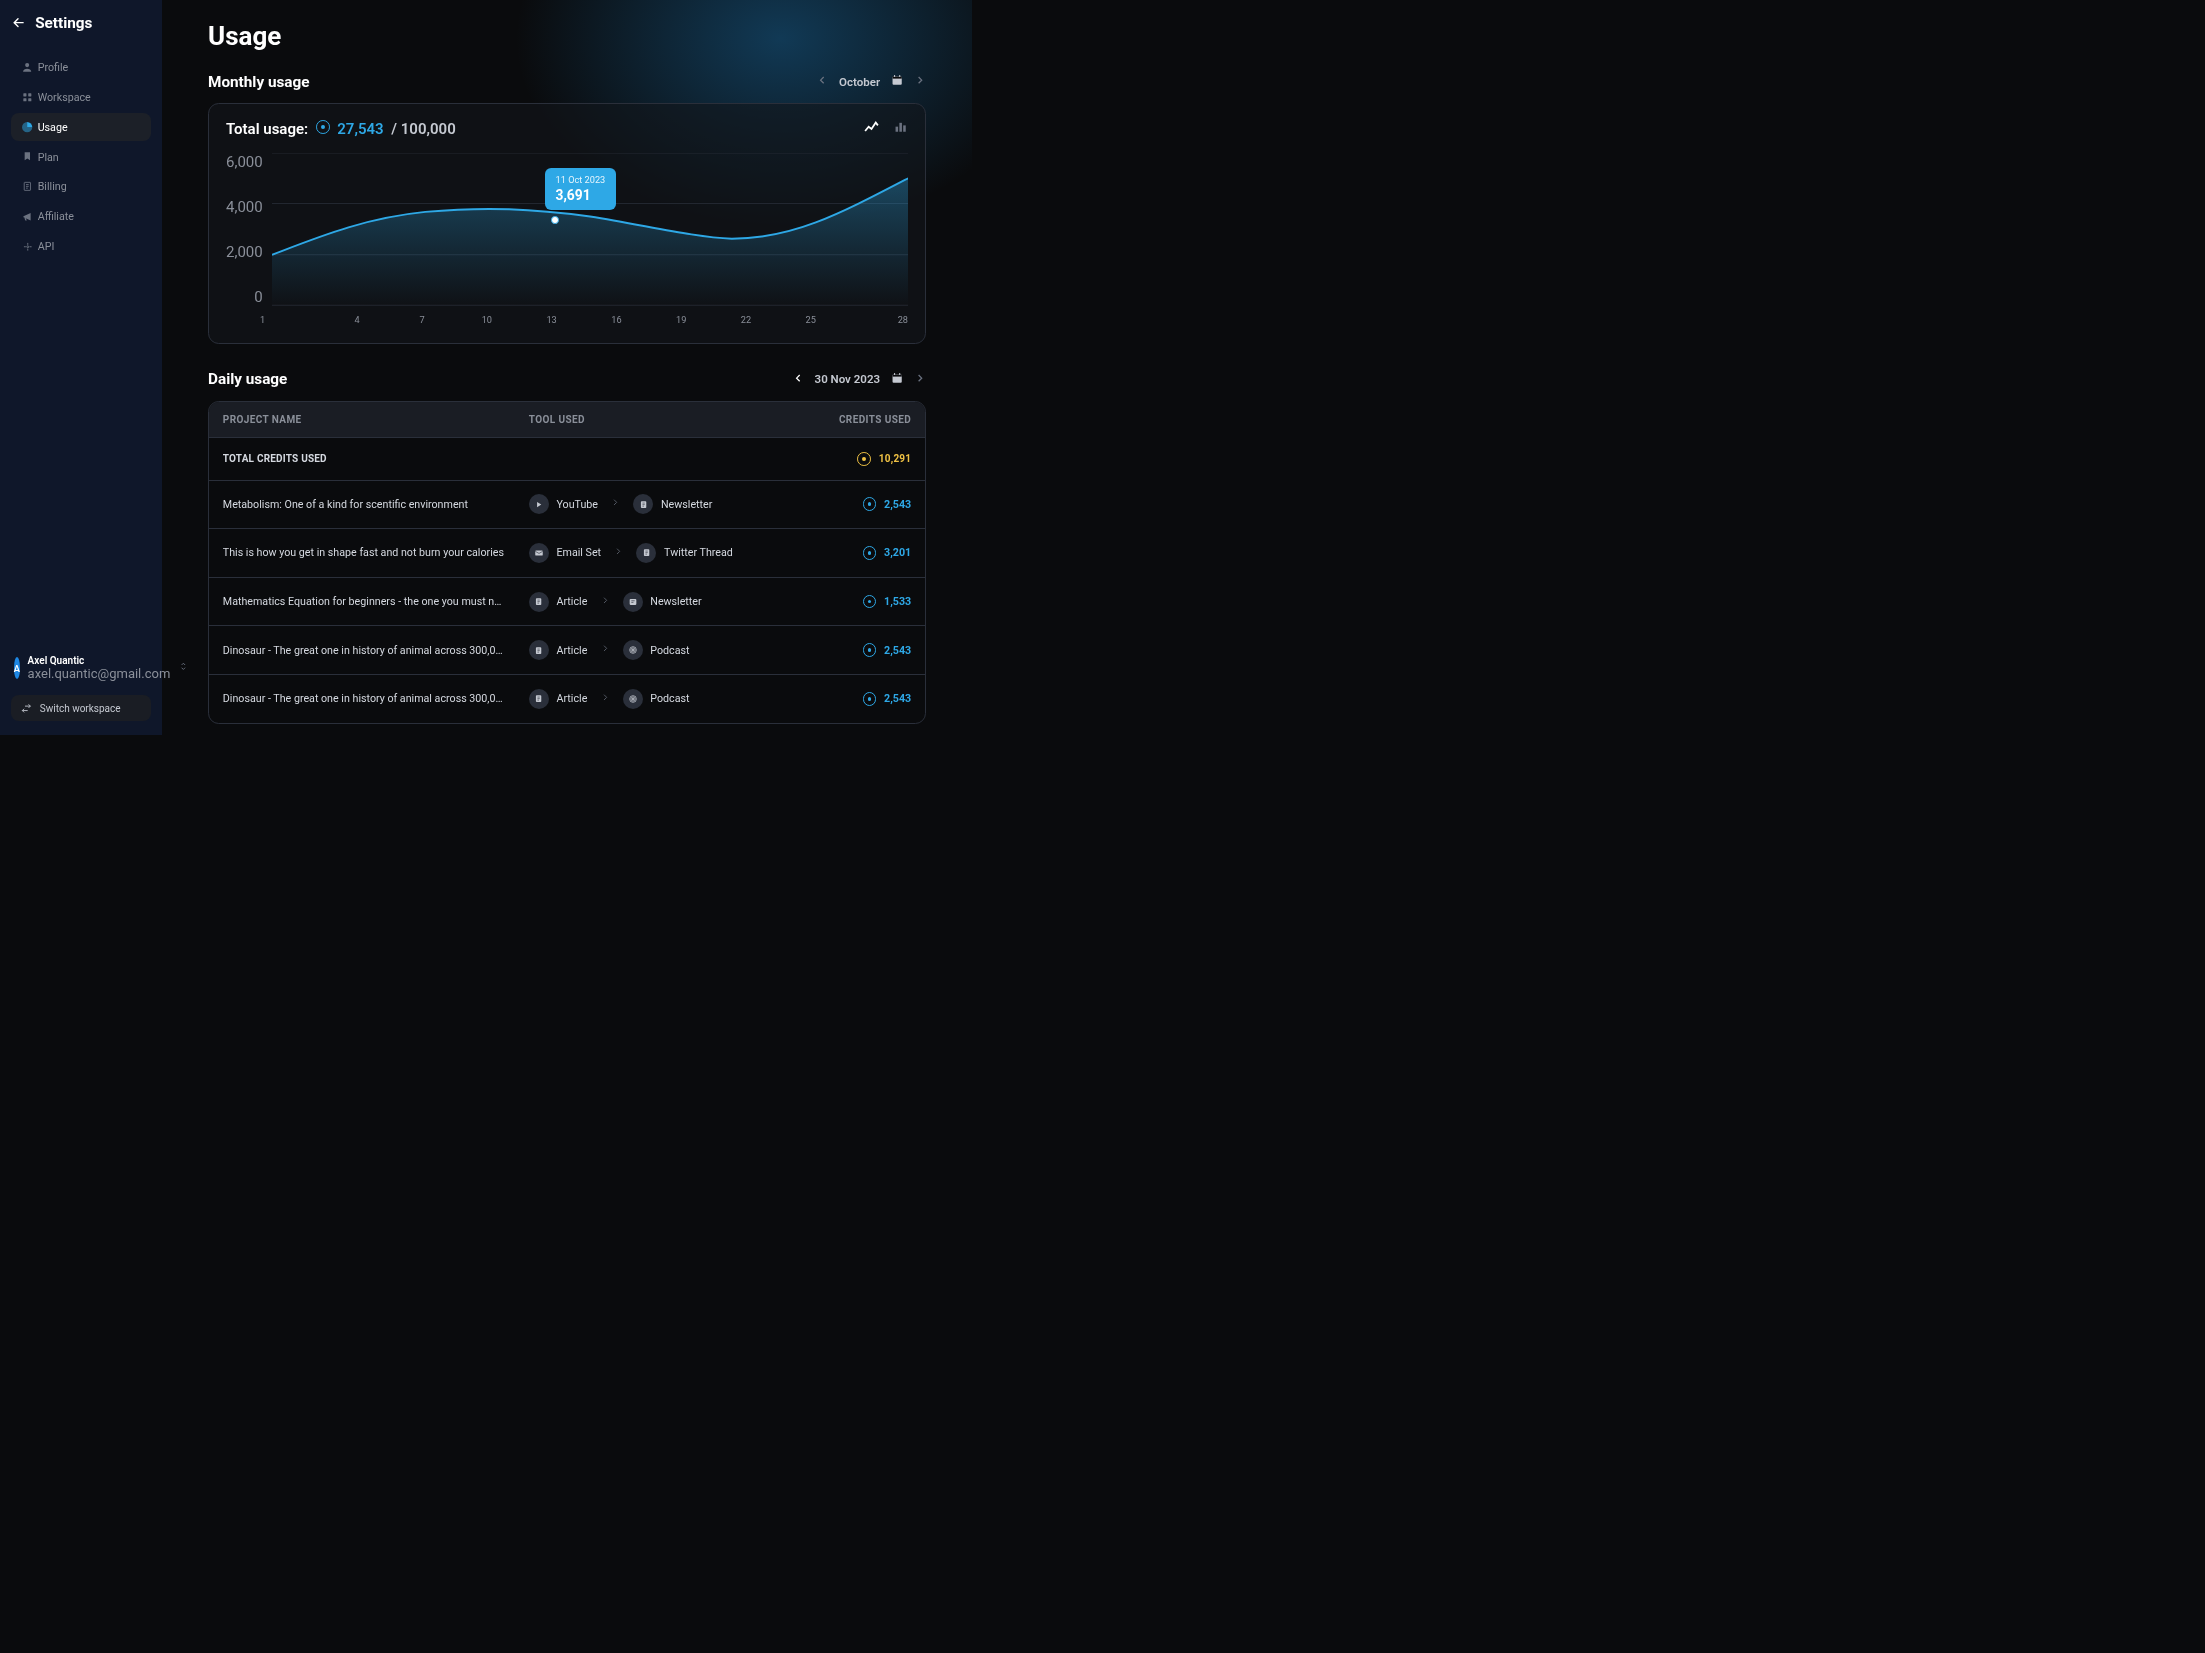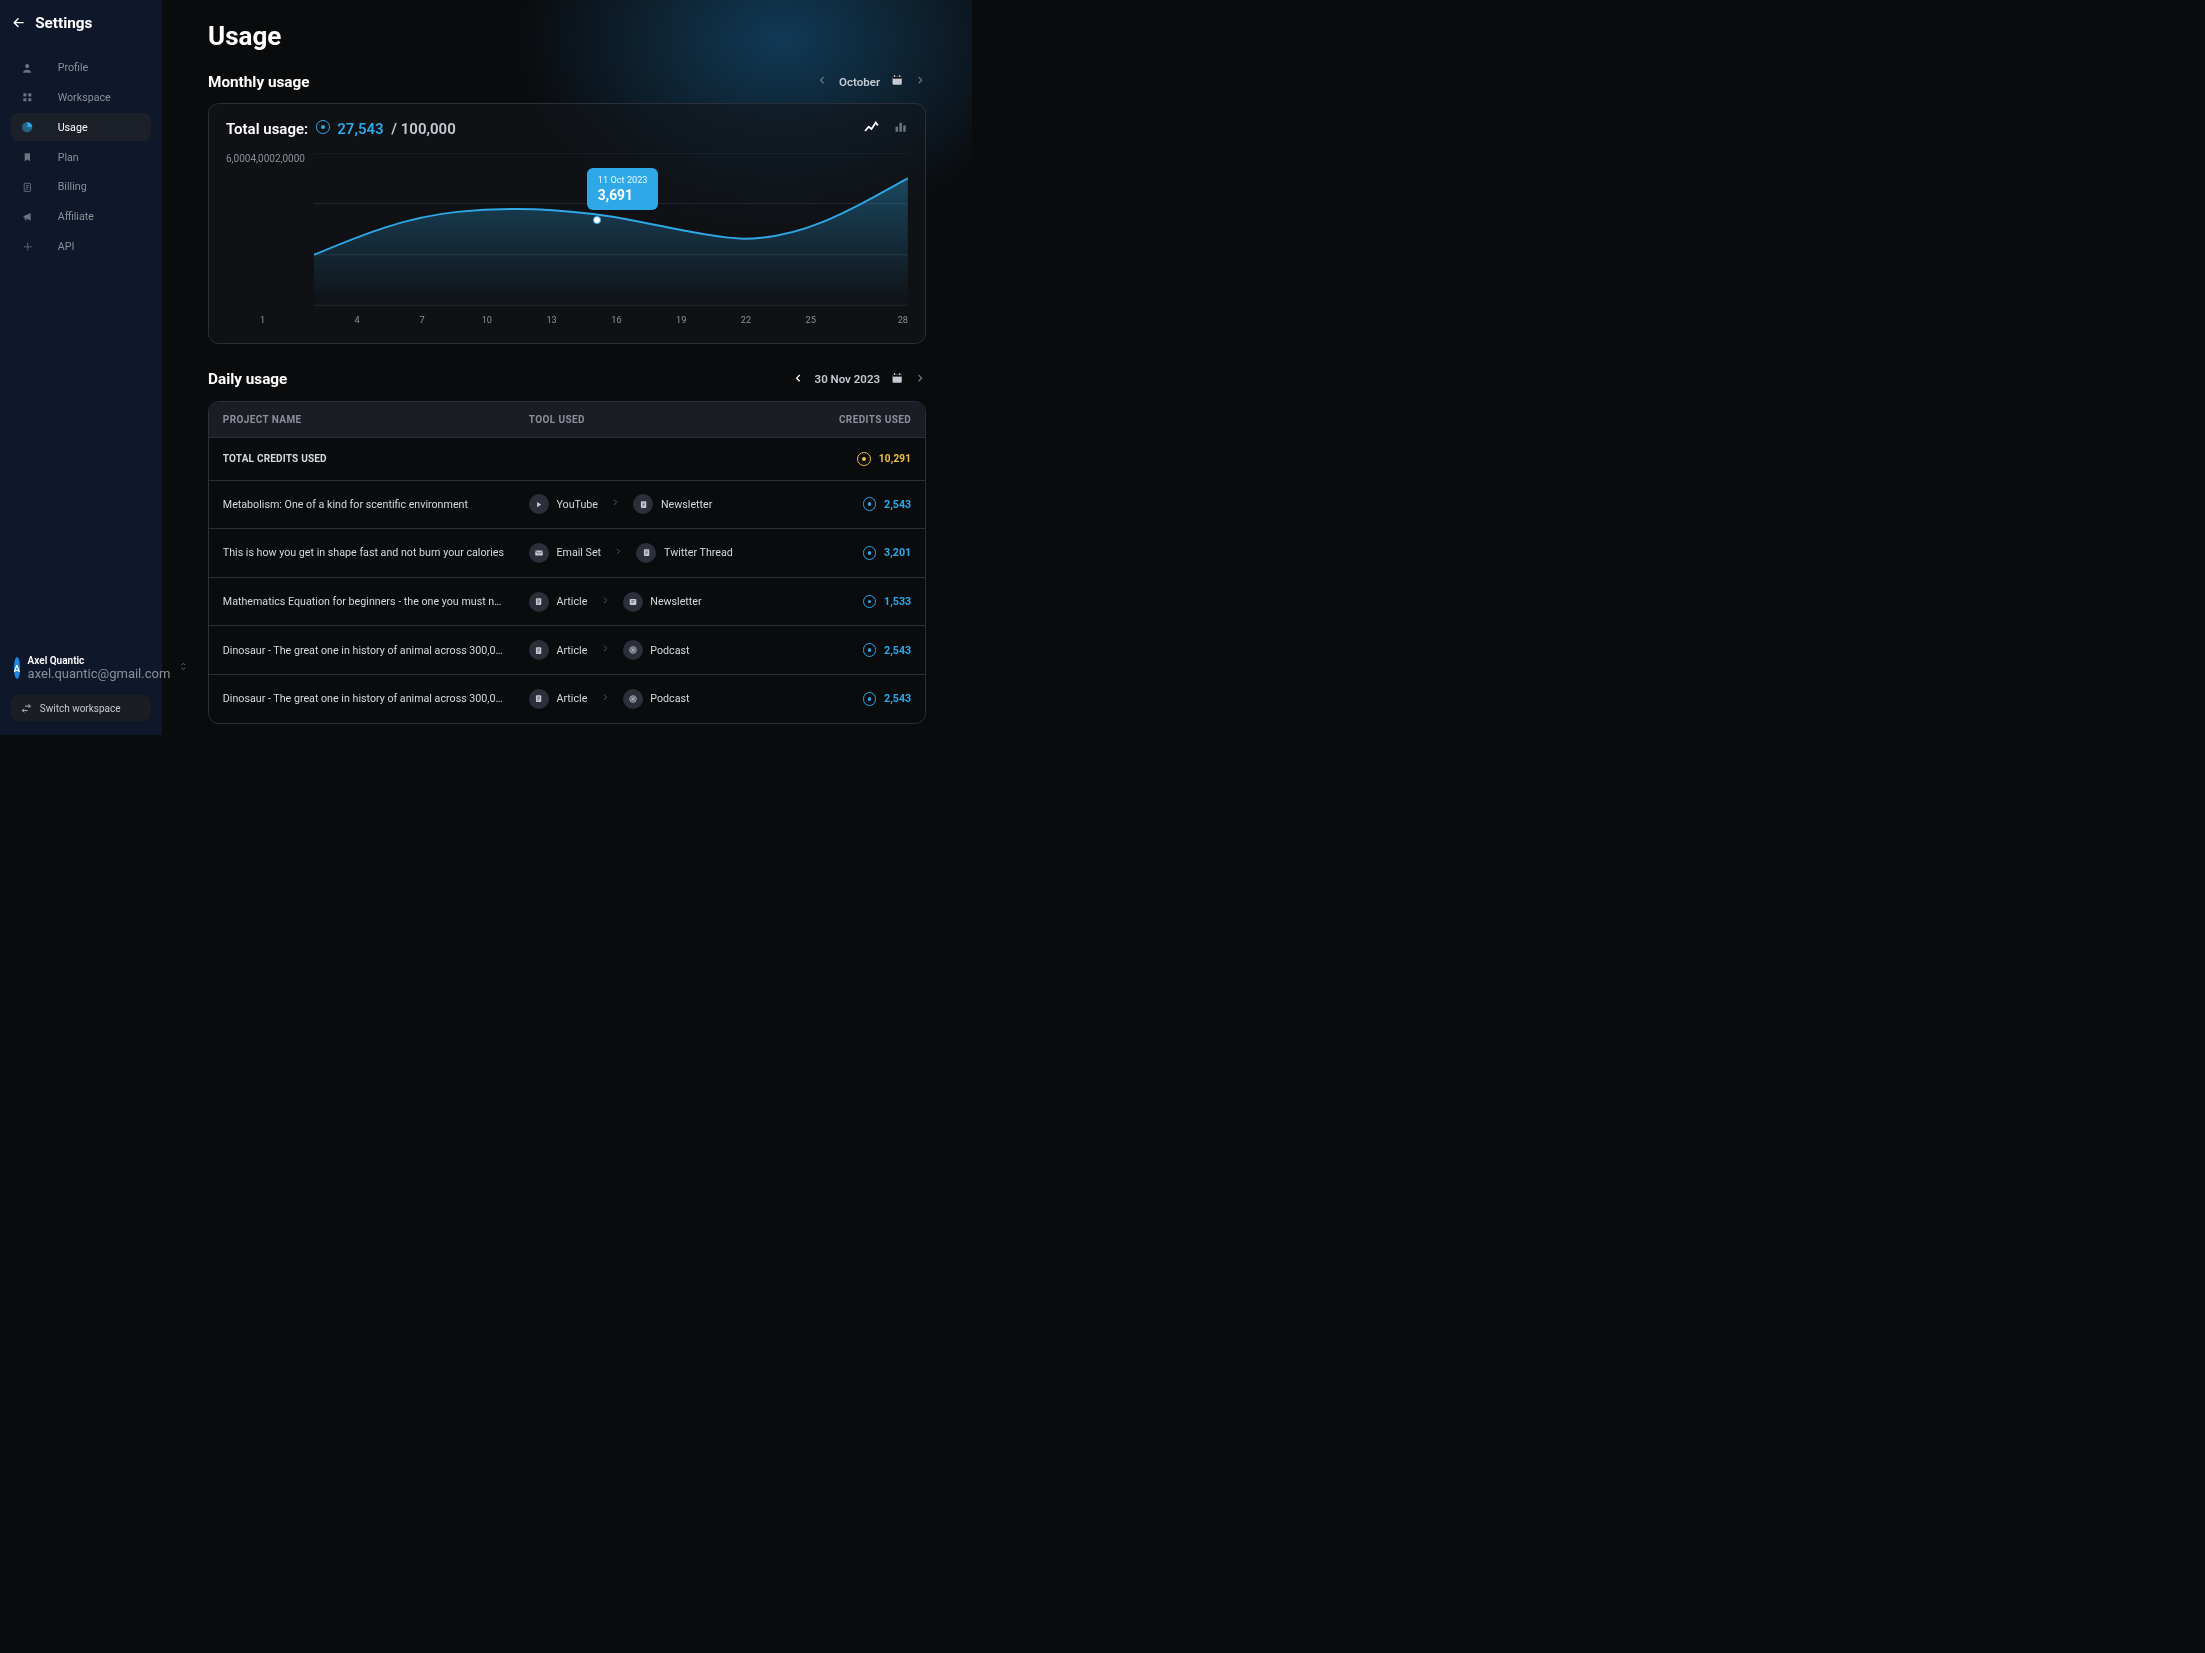--- a/index.html
+++ b/index.html
@@ -4,21 +4,21 @@
 <style>
 * { margin:0; padding:0; box-sizing:border-box; font-family:-apple-system,BlinkMacSystemFont,"Segoe UI",Roboto,sans-serif; }
 body { background:#0a0b0d; color:#fff; width:972px; height:735px; overflow:hidden; position:relative; }
 .glow { position:absolute; top:-153px; right:-77px; width:536px; height:383px; background:radial-gradient(ellipse at center, rgba(30,144,220,0.35) 0%, rgba(30,144,220,0) 70%); pointer-events:none; z-index:0; }
 .app { display:flex; height:100%; position:relative; z-index:1; }
 .sidebar { width:162px; background:#0f172a; display:flex; flex-direction:column; padding:13.8px 10.7px; }
 .side-top { display:flex; align-items:center; gap:9.2px; margin-bottom:21.4px; }
 .side-top svg { flex-shrink:0; }
 .side-title { font-size:15.3px; font-weight:700; }
 .nav { display:flex; flex-direction:column; gap:1.5px; }
-.nav-item { display:flex; align-items:flex-end; gap:24px; padding:7.7px 10.7px; border-radius:7.7px; color:#8a8f99; font-size:10.7px; cursor:pointer; }
+.nav-item { display:flex; align-items:flex-start; gap:4px; padding:7.7px 10.7px; border-radius:7.7px; color:#8a8f99; font-size:10.7px; cursor:pointer; }
 .nav-item.active { background:#1c2028; color:#fff; }
 .nav-item.active .nav-icon { color:#2ea8e6; }
 .nav-icon { width:12.3px; height:12.3px; display:flex; align-items:center; justify-content:center; color:#6b7280; }
 .side-bottom { margin-top:auto; }
 .user-row { display:flex; align-items:center; gap:7.7px; padding:6.1px 3.1px; margin-bottom:7.7px; }
 .avatar { width:21.4px; height:21.4px; border-radius:50%; background:#1e88e5; display:flex; align-items:center; justify-content:center; font-size:9.2px; font-weight:600; }
 .user-name { font-size:10px; font-weight:600; }
 .user-email { font-size:13px; color:#8a8f99; }
 .updown { margin-left:auto; color:#6b7280; }
 .switch-ws { background:#1a1d24; border-radius:7.7px; padding:7.7px 10.7px; display:flex; align-items:center; gap:7.7px; font-size:10px; color:#c5c9d1; cursor:pointer; }
@@ -34,21 +34,21 @@
 .total-usage .lbl { color:#fff; }
 .credit-badge { width:13.8px; height:13.8px; border:1.5px solid #2ea8e6; border-radius:50%; display:flex; align-items:center; justify-content:center; }
 .credit-badge::after { content:""; width:3.8px; height:3.8px; background:#2ea8e6; border-radius:50%; }
 .credit-badge.gold { border-color:#f0c244; }
 .credit-badge.gold::after { background:#f0c244; }
 .total-usage .val { color:#2ea8e6; }
 .total-usage .max { color:#c5c9d1; }
 .chart-toggle { display:flex; gap:12.3px; color:#6b7280; }
 .chart-toggle .active { color:#fff; }
 .chart-wrap { position:relative; display:flex; }
-.y-axis { display:flex; flex-direction:row; justify-content:space-between; height:153px; padding-right:9.2px; color:#8a8f99; font-size:10px; text-align:right; }
+.y-axis { display:flex; flex-direction:column; justify-content:space-between; height:153px; padding-right:9.2px; color:#8a8f99; font-size:15px; text-align:right; }
 .plot { position:relative; flex:1; }
 .plot svg { display:block; }
 .tooltip { position:absolute; left:273px; top:15px; background:#2ea8e6; border-radius:6.1px; padding:6.1px 10.7px 7.7px; font-size:9.2px; color:#e6f5fd; }
 .tooltip .tv { font-size:13.8px; font-weight:700; color:#fff; margin-top:1.5px; }
 .dot { position:absolute; left:279px; top:63px; width:7.7px; height:7.7px; border-radius:50%; background:#fff; border:1.5px solid #2ea8e6; }
 .x-axis { display:flex; margin-left:34px; margin-top:7.7px; color:#8a8f99; font-size:9.2px; }
 .x-axis span { flex:1; text-align:center; }
 .x-axis span:first-child { text-align:left; }
 .x-axis span:last-child { text-align:right; }
 .table { border:0.8px solid #2a2f3a; border-radius:10.7px; overflow:hidden; }

